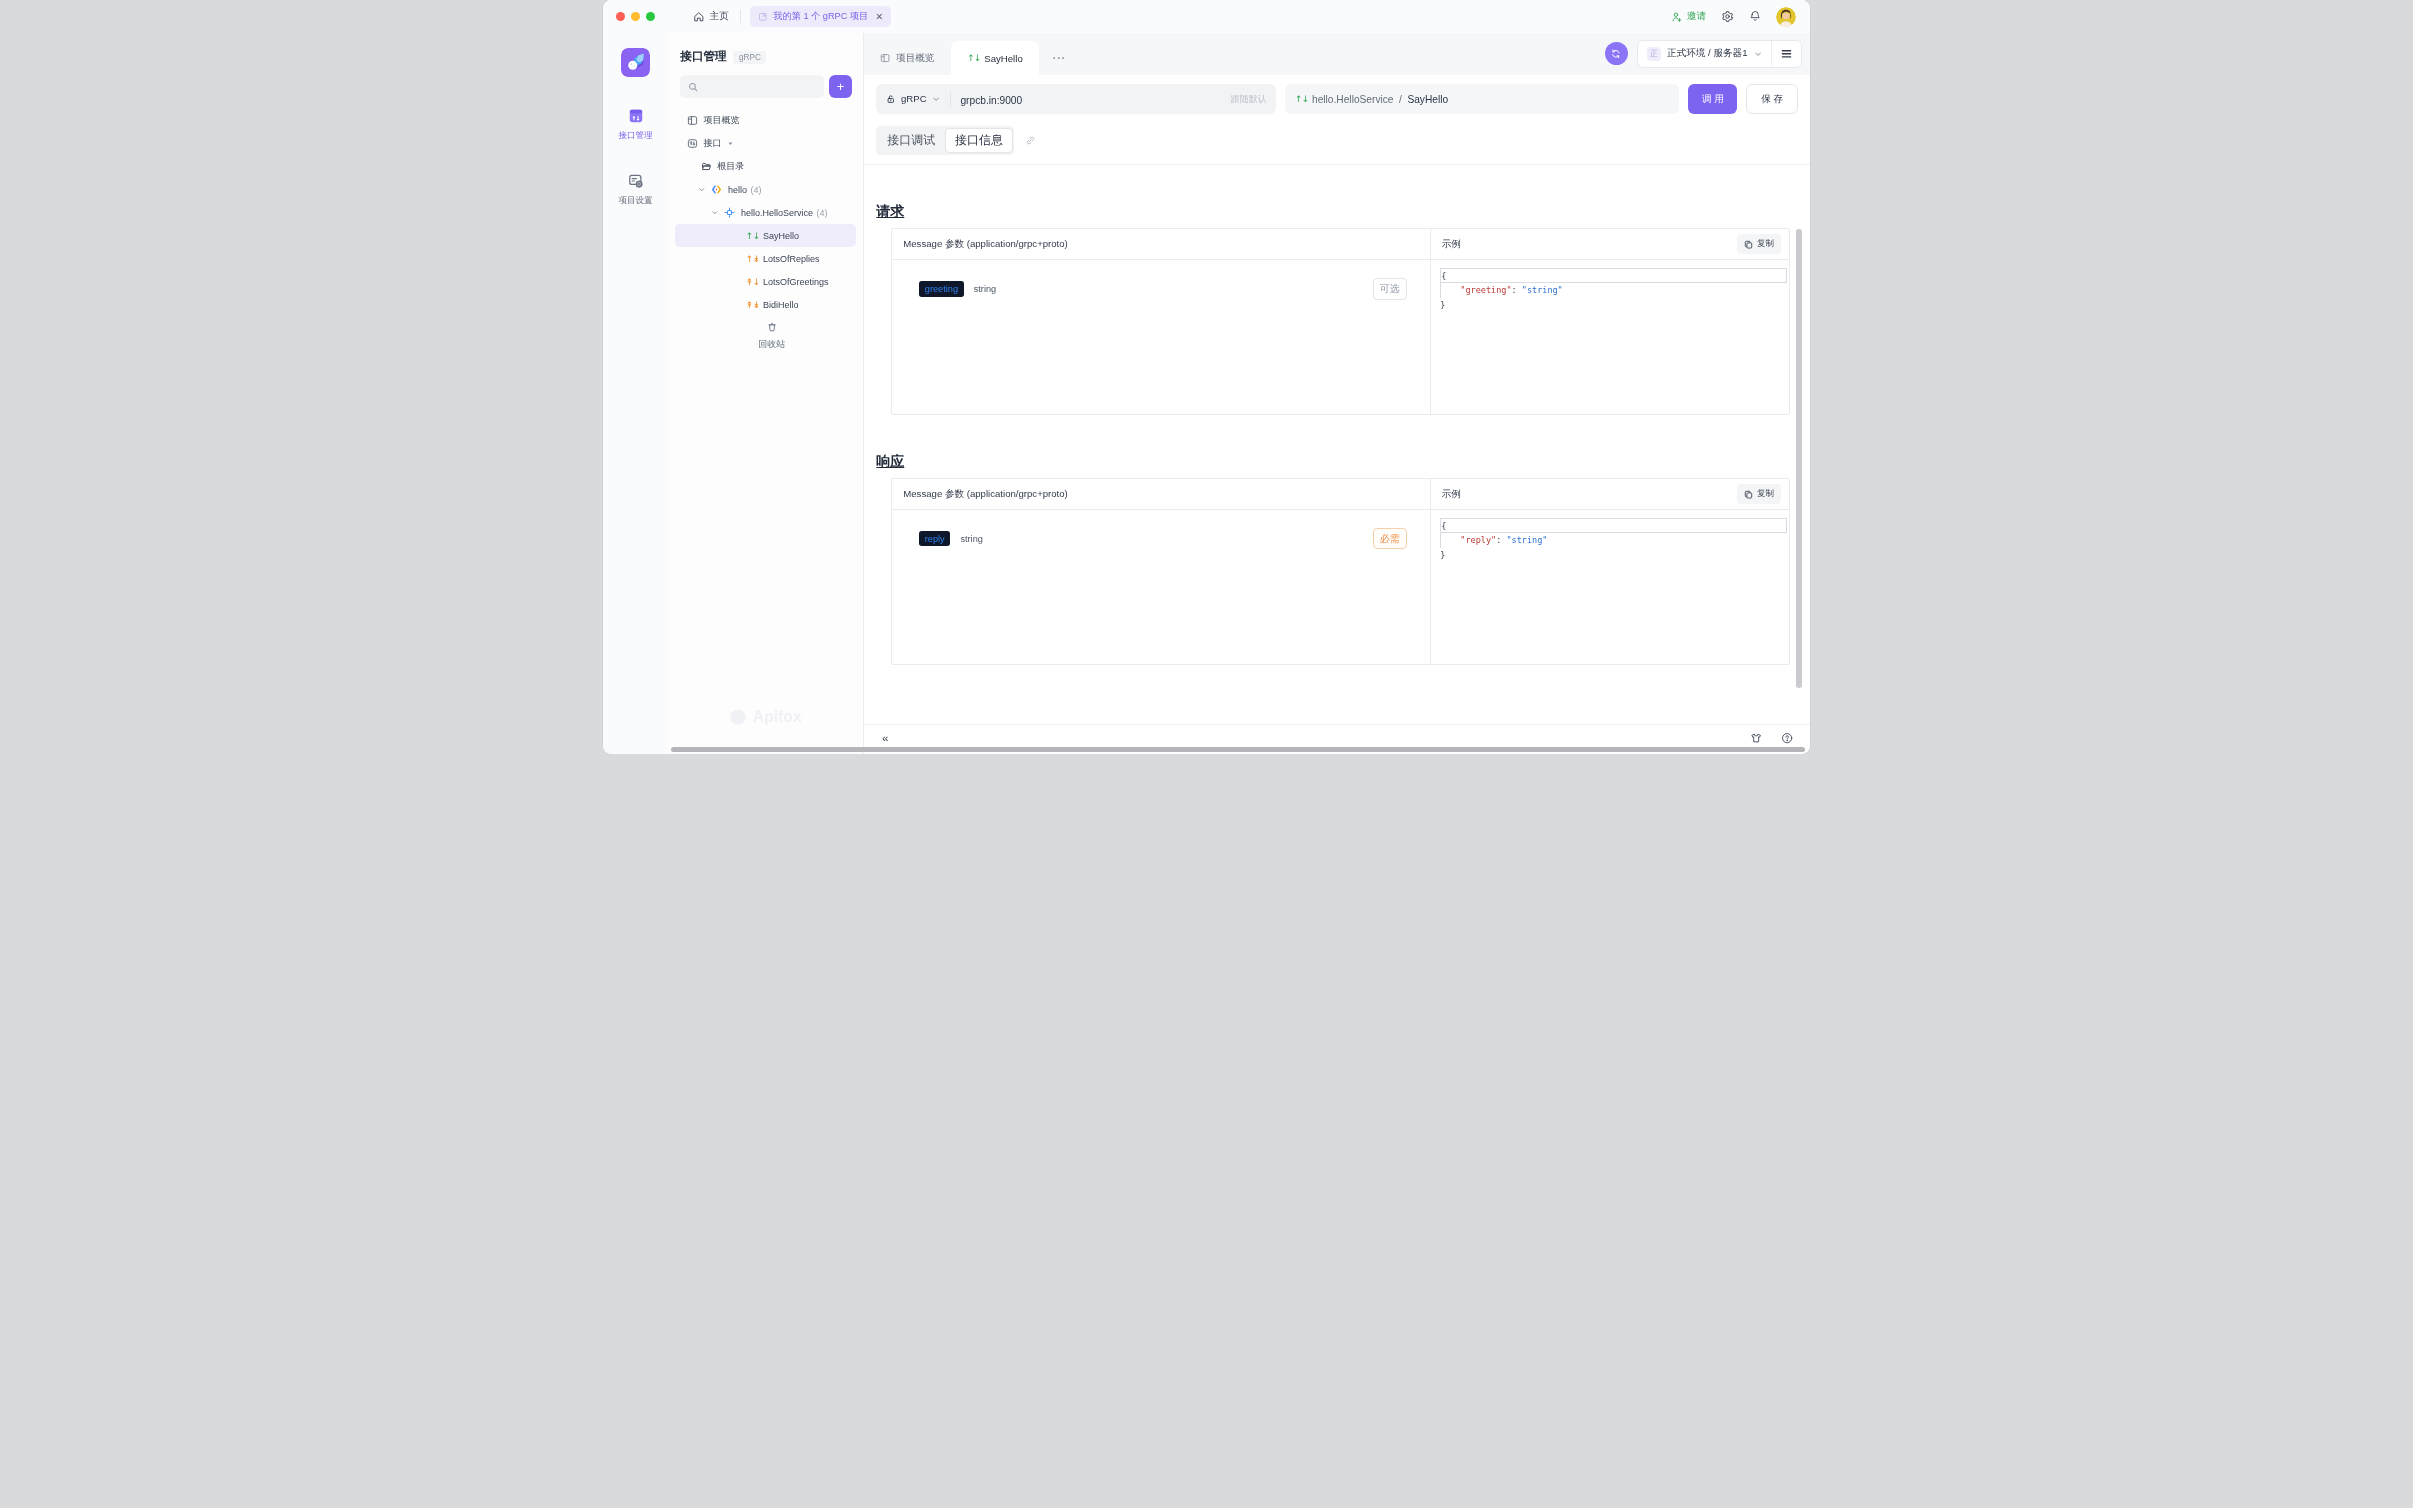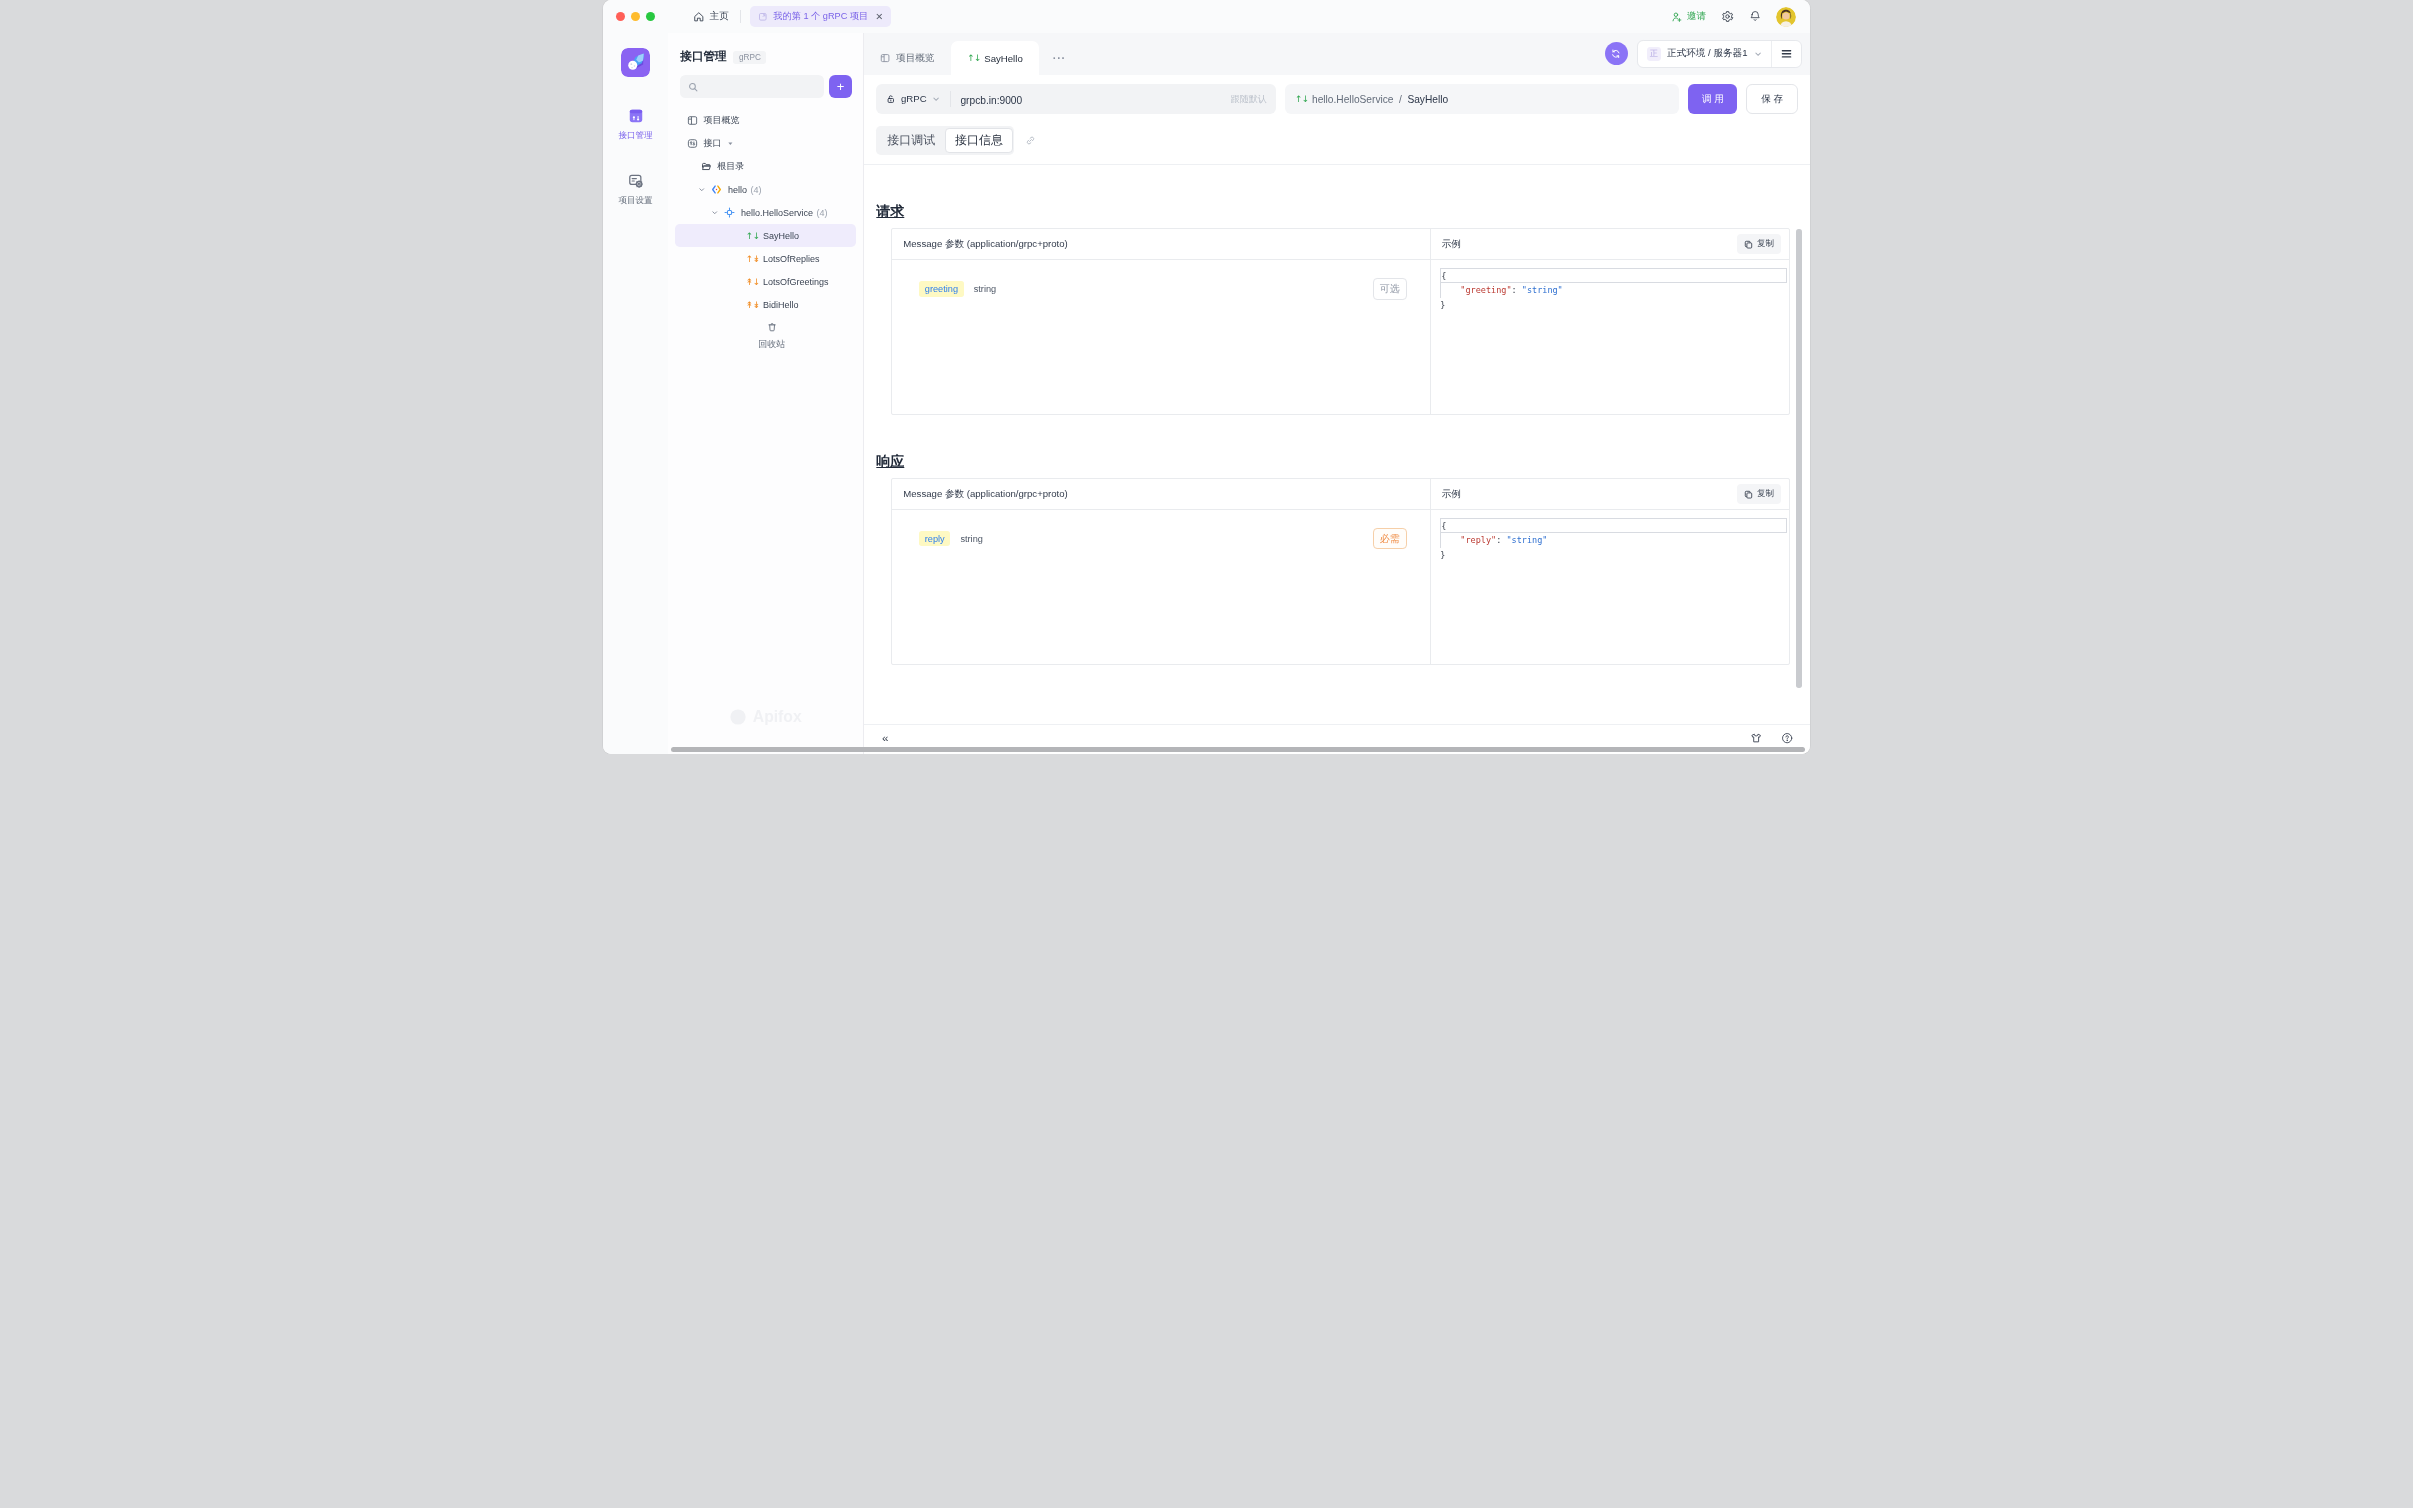--- a/index.html
+++ b/index.html
@@ -98,21 +98,21 @@
   .section-heading { font-size:14px; font-weight:bold; color:#212a39; margin:38px 0 6.8px 0;text-decoration:underline; }
   .panel { border:0.7px solid #e9ebee; border-radius:2px; display:flex; min-height:187px;margin-left:15px; }
   .panel-left { width:60.05%; border-right:0.7px solid #e9ebee; display:flex; flex-direction:column; }
   .panel-right { flex:1; display:flex; flex-direction:column; min-width:0; }
   .panel-header { height:31px; flex:none; border-bottom:0.7px solid #e9ebee; display:flex; align-items:center;
                   padding:0 8.2px 0 11px; font-size:9.6px; color:#333c4c; }
   .copy-btn { margin-left:auto; display:flex; align-items:center; gap:4.1px; background:#f4f5f7; border:none;
               border-radius:4.1px; padding:4.1px 6.8px; font-size:8.5px; color:#3c4554; font-family:inherit; }
   .param-body { padding:18px 23px 0 27px; }
   .param-row { display:flex; align-items:center; }
-  .param-name { font-size:9.2px; color:#2f80ed; background:#fef9c3; border-radius:2.7px; padding:2.7px 5.5px; }
+  .param-name { font-size:9.2px; color:#2f80ed; background:#0f172a; border-radius:2.7px; padding:2.7px 5.5px; }
   .param-type { font-size:9.2px; color:#4d5665; margin-left:10.2px; }
   .pbadge { margin-left:auto; font-size:10px; padding:2.7px 6.1px; border-radius:4.1px; border:0.7px solid; }
   .pbadge.opt { color:#8a92a0; border-color:#e3e5e9; background:#fff; }
   .pbadge.req { color:#ef8b43; border-color:#f6cfa8; background:#fffdfa; }
   .code { padding:8.2px 2px 0 9.6px; font-family:"DejaVu Sans Mono","Liberation Mono",monospace;
           font-size:8.5px; color:#333a45; }
   .cline { height:15px; line-height:14.3px; white-space:pre; }
   .cline.boxed { border:0.7px solid #d8dbe1; background:#fff; }
   .cline.leftline { border-left:0.7px solid #d8dbe1; }
   .cline .indent { display:inline-block; width:19px; }

